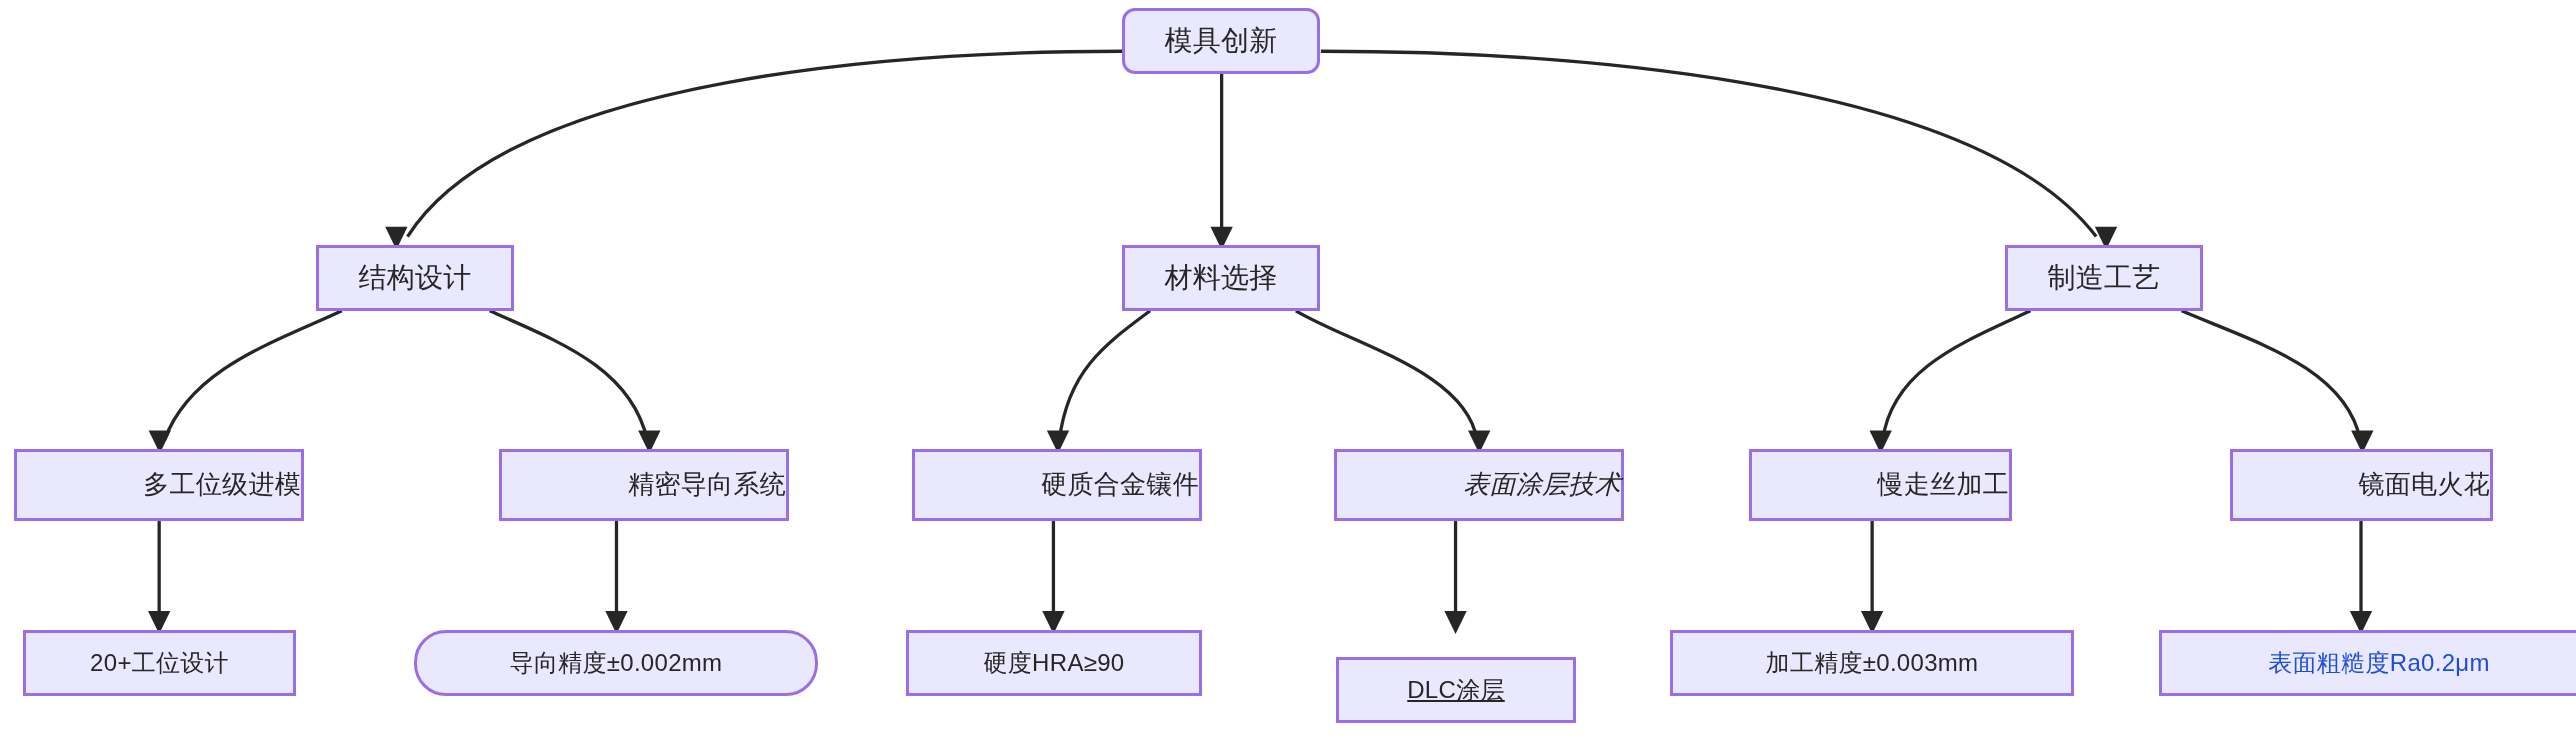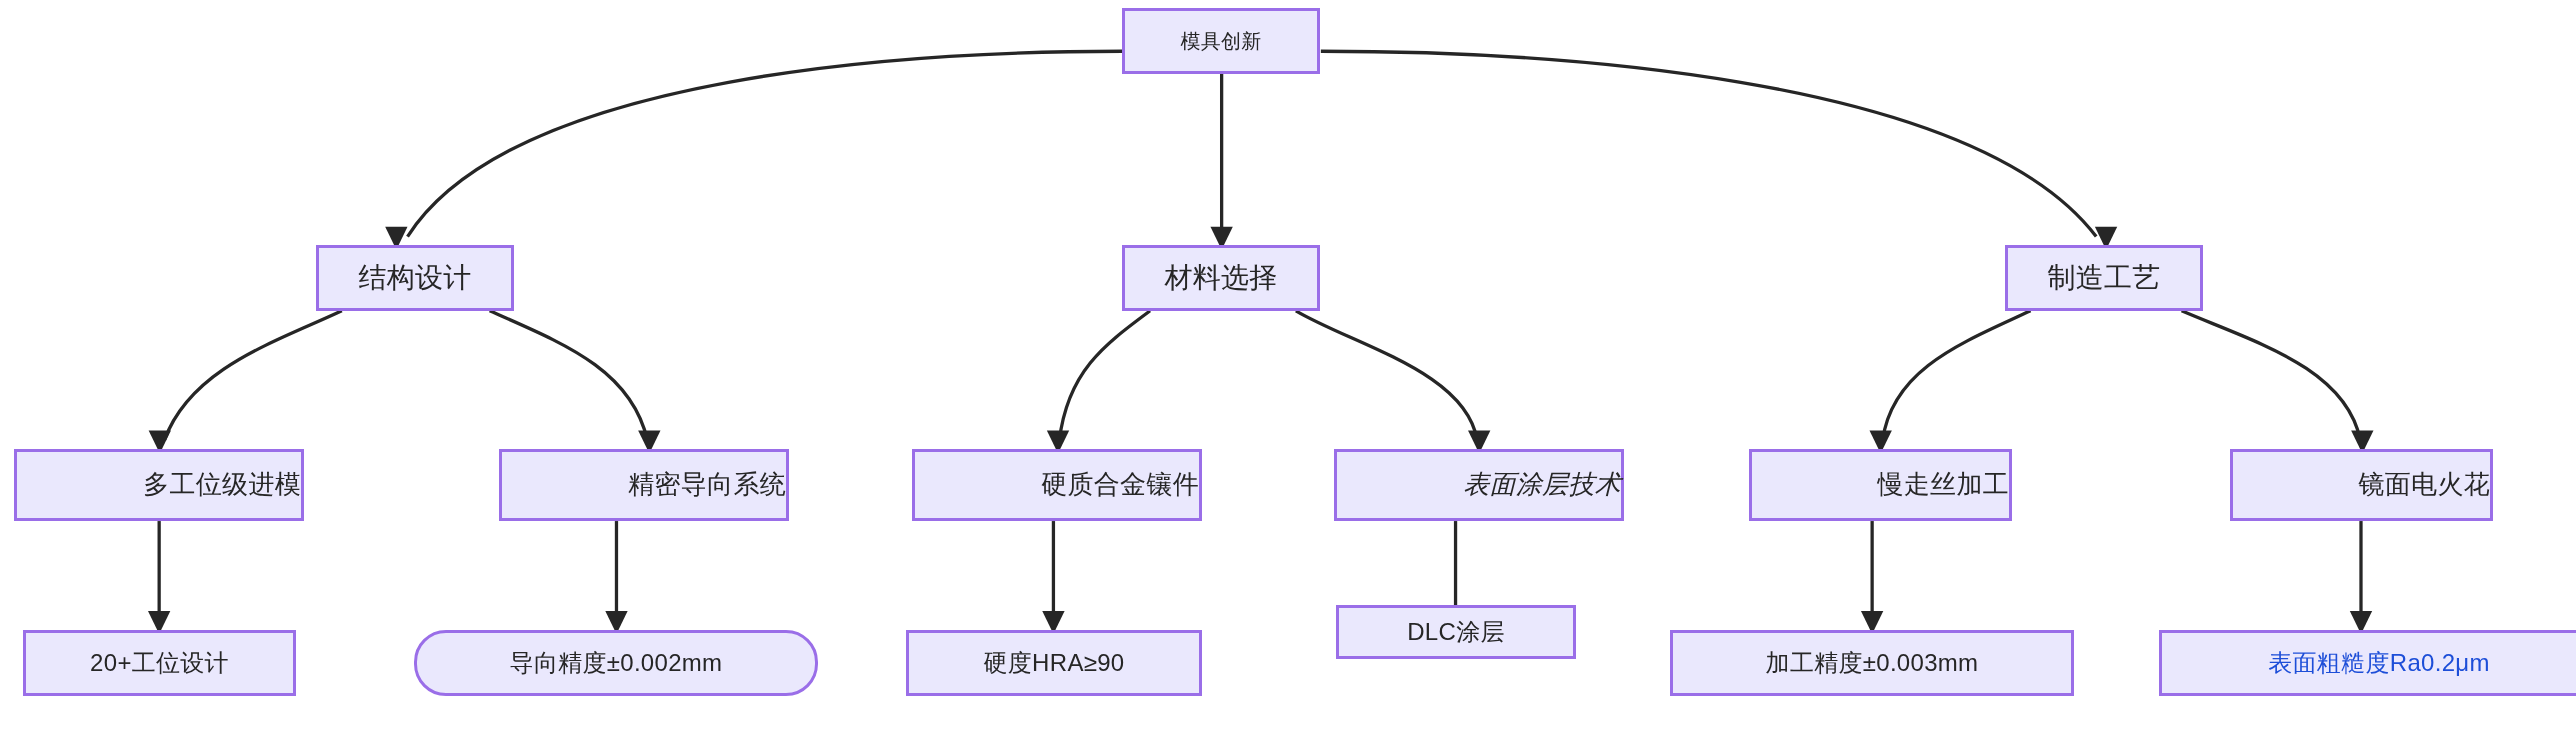--- a/index.html
+++ b/index.html
@@ -33,21 +33,21 @@
     border: 3.3px solid #9a6ee8;
     display: flex;
     align-items: center;
     justify-content: center;
     color: #262626;
     font-size: 26px;
     line-height: 1.2;
     letter-spacing: 0.3px;
     white-space: nowrap;
   }
-  .node.level-0 { font-size: 20px; }
+  .node.level-0 { font-size: 28px; border-radius: 13px; }
   .node.level-1 { font-size: 28px; }
   .node.level-2 { font-size: 26px; justify-content: flex-end; }
   .node.level-3 { font-size: 24px; justify-content: center; }
   .edge-path {
     fill: none;
     stroke: #262626;
     stroke-width: 5;
   }
   .edge-arrow {
     fill: #262626;
@@ -123,21 +123,21 @@
       </div>
       <div class="node level-3" style="left: 23px; top: 630px; width: 273px; height: 66px; background: rgb(234, 232, 253); border-color: rgb(154, 110, 232); color: rgb(38, 38, 38);">
         <span>20+工位设计</span>
       </div>
       <div class="node level-3" style="left: 414px; top: 630px; width: 404px; height: 66px; background: rgb(234, 232, 253); border-color: rgb(154, 110, 232); color: rgb(38, 38, 38); border-radius: 32px;">
         <span>导向精度±0.002mm</span>
       </div>
       <div class="node level-3" style="left: 906px; top: 630px; width: 296px; height: 66px; background: rgb(234, 232, 253); border-color: rgb(154, 110, 232); color: rgb(38, 38, 38);">
         <span>硬度HRA≥90</span>
       </div>
-      <div class="node level-3" style="left: 1336px; top: 605px; width: 240px; height: 54px; background: rgb(234, 232, 253); border-color: rgb(154, 110, 232); color: rgb(38, 38, 38);">
+      <div class="node level-3" style="left: 1336px; top: 657px; width: 240px; height: 66px; background: rgb(234, 232, 253); border-color: rgb(154, 110, 232); color: rgb(38, 38, 38); text-decoration: underline;">
         <span>DLC涂层</span>
       </div>
       <div class="node level-3" style="left: 1670px; top: 630px; width: 404px; height: 66px; background: rgb(234, 232, 253); border-color: rgb(154, 110, 232); color: rgb(38, 38, 38);">
         <span>加工精度±0.003mm</span>
       </div>
       <div class="node level-3" style="left: 2159px; top: 630px; width: 440px; height: 66px; background: rgb(234, 232, 253); border-color: rgb(154, 110, 232); color: #1d4ed8;">
         <span>表面粗糙度Ra0.2μm</span>
       </div>
     </div>
 </div>

